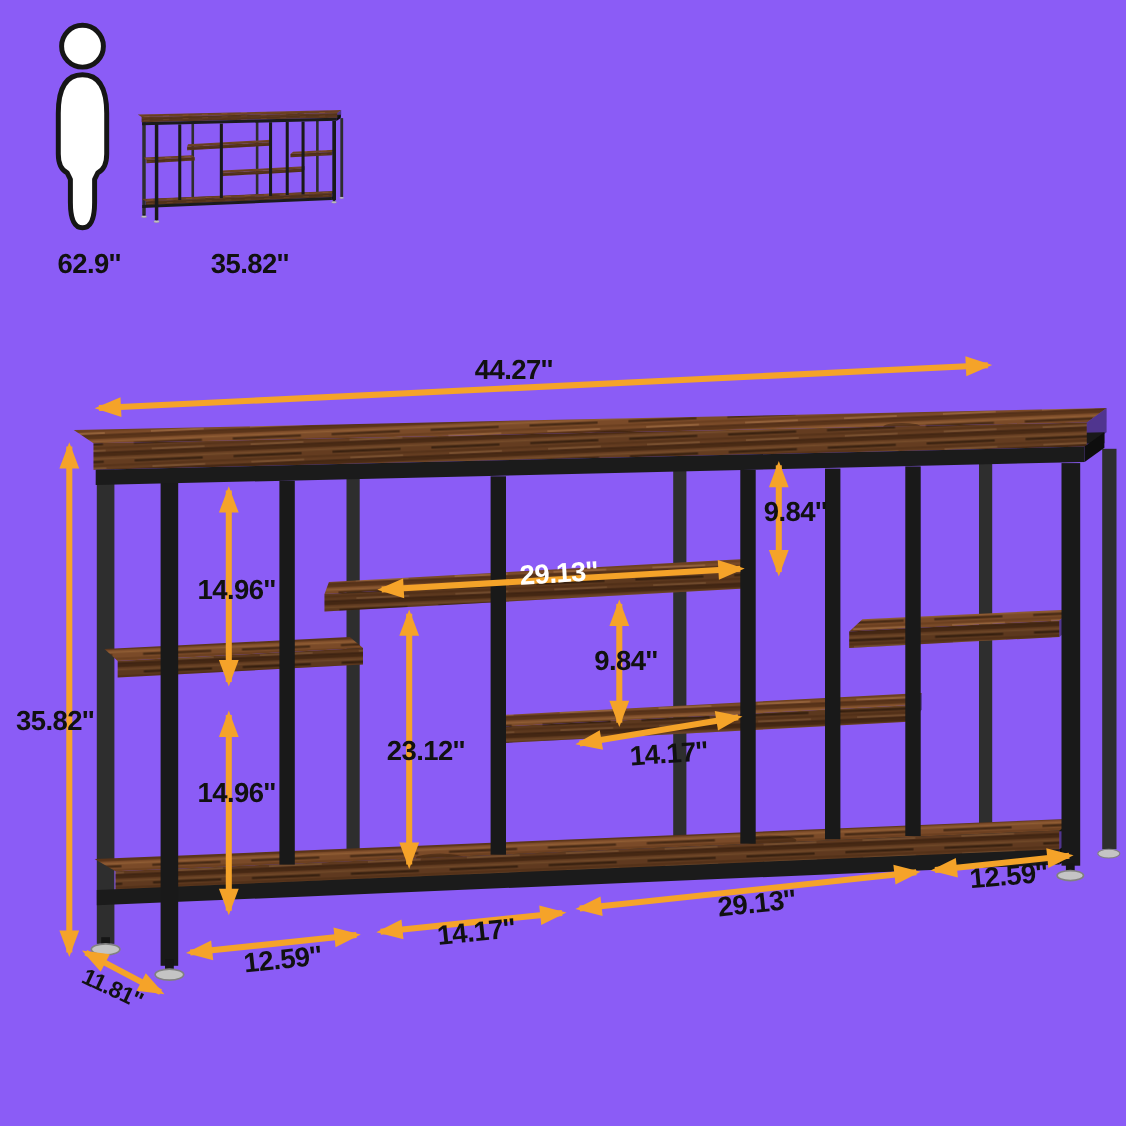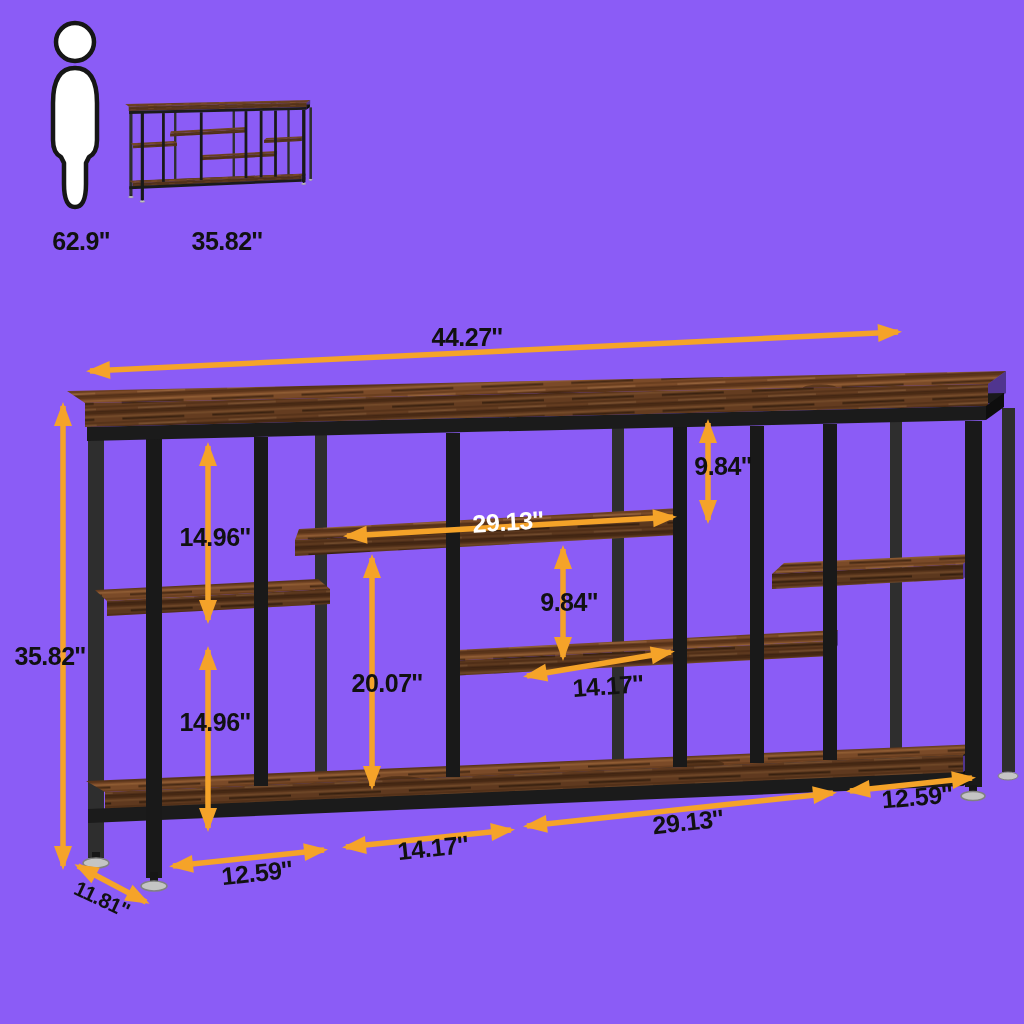--- a/index.html
+++ b/index.html
@@ -150,20 +150,20 @@
 <div class="lbl" style="left:81px;top:241px">62.9''</div>
 <div class="lbl" style="left:227px;top:241px">35.82''</div>
 <div class="lbl" style="left:467px;top:337px">44.27''</div>
 <div class="lbl" style="left:50px;top:656px">35.82''</div>
 <div class="lbl small" style="left:102px;top:899px;--r:25deg">11.81''</div>
 <div class="lbl" style="left:215px;top:537px">14.96''</div>
 <div class="lbl" style="left:215px;top:722px">14.96''</div>
 <div class="lbl light" style="left:508px;top:522px;--r:-3.5deg">29.13''</div>
 <div class="lbl" style="left:723px;top:466px">9.84''</div>
 <div class="lbl" style="left:569px;top:602px">9.84''</div>
-<div class="lbl" style="left:387px;top:683px">20.07''</div>
+<div class="lbl" style="left:387px;top:683px">23.12''</div>
 <div class="lbl" style="left:608px;top:686px;--r:-4deg">14.17''</div>
 <div class="lbl" style="left:257px;top:873px;--r:-6deg">12.59''</div>
 <div class="lbl" style="left:433px;top:848px;--r:-6deg">14.17''</div>
 <div class="lbl" style="left:688px;top:822px;--r:-6deg">29.13''</div>
 <div class="lbl" style="left:917px;top:797px;--r:-5deg">12.59''</div>
 
 </div>
 
 </body></html>

